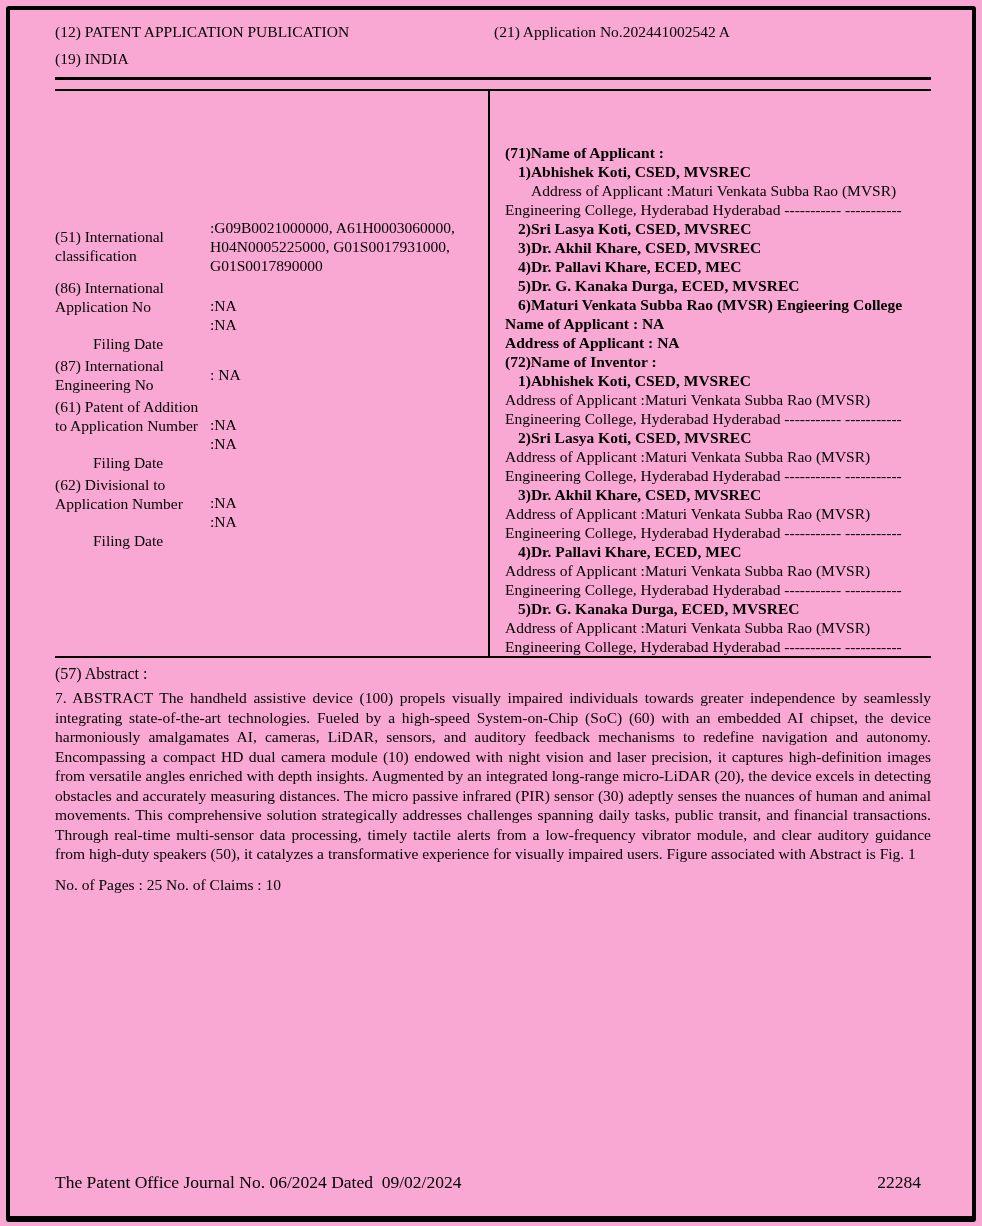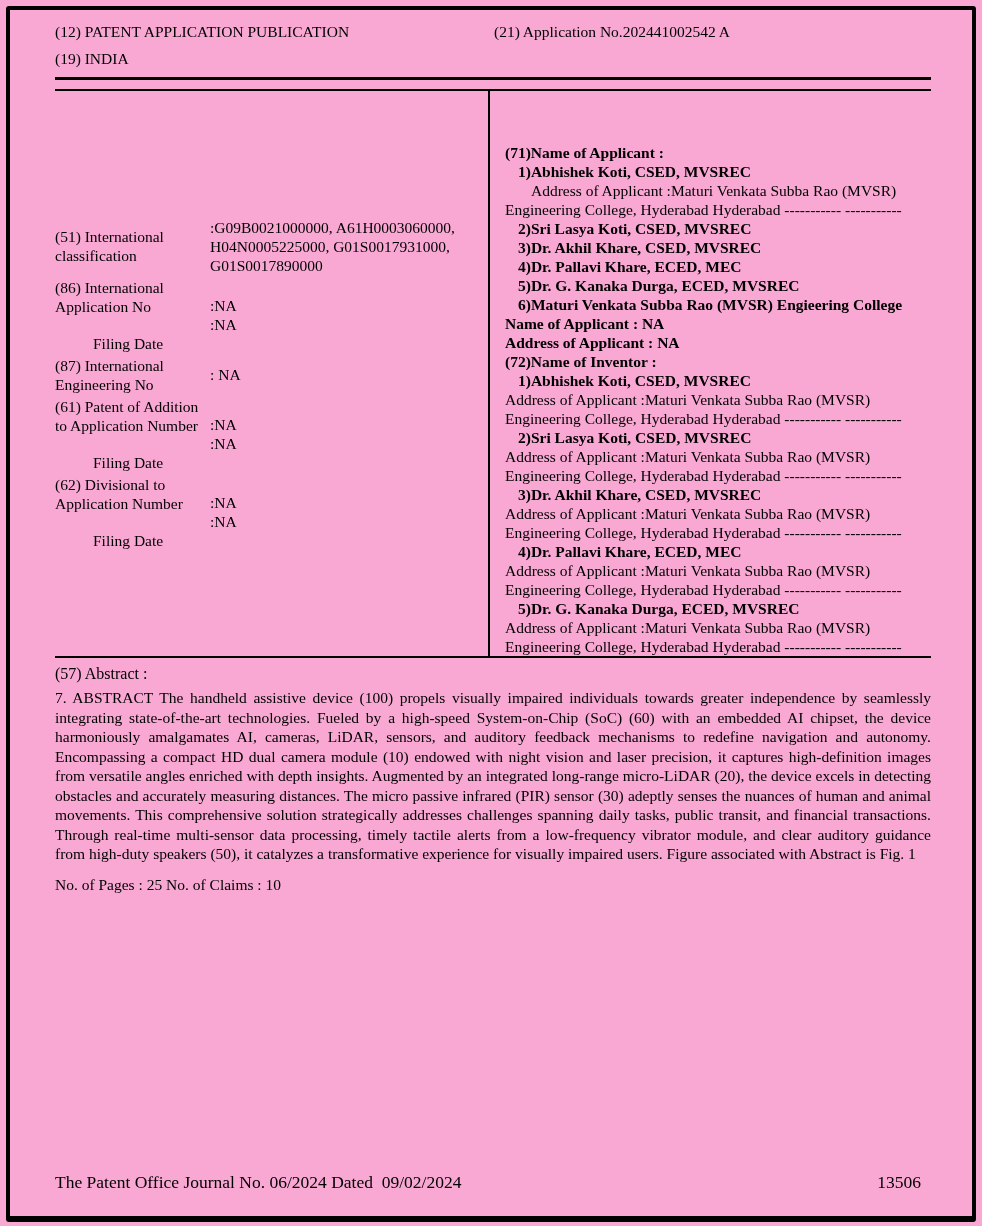--- a/index.html
+++ b/index.html
@@ -185,15 +185,15 @@
     </div>
 
     <div class="abstract-heading">(57) Abstract :</div>
     <div class="abstract-body">7. ABSTRACT The handheld assistive device (100) propels visually impaired individuals towards greater independence by seamlessly integrating state-of-the-art technologies. Fueled by a high-speed System-on-Chip (SoC) (60) with an embedded AI chipset, the device harmoniously amalgamates AI, cameras, LiDAR, sensors, and auditory feedback mechanisms to redefine navigation and autonomy. Encompassing a compact HD dual camera module (10) endowed with night vision and laser precision, it captures high-definition images from versatile angles enriched with depth insights. Augmented by an integrated long-range micro-LiDAR (20), the device excels in detecting obstacles and accurately measuring distances. The micro passive infrared (PIR) sensor (30) adeptly senses the nuances of human and animal movements. This comprehensive solution strategically addresses challenges spanning daily tasks, public transit, and financial transactions. Through real-time multi-sensor data processing, timely tactile alerts from a low-frequency vibrator module, and clear auditory guidance from high-duty speakers (50), it catalyzes a transformative experience for visually impaired users. Figure associated with Abstract is Fig. 1</div>
     <div class="pages-claims">No. of Pages : 25 No. of Claims : 10</div>
 
   </div>
 
   <div class="footer">
     <span class="pre">The Patent Office Journal No. 06/2024 Dated  09/02/2024</span>
-    <span class="page-number">13506</span>
+    <span class="page-number">22284</span>
   </div>
 </div>
 
 </body></html>

